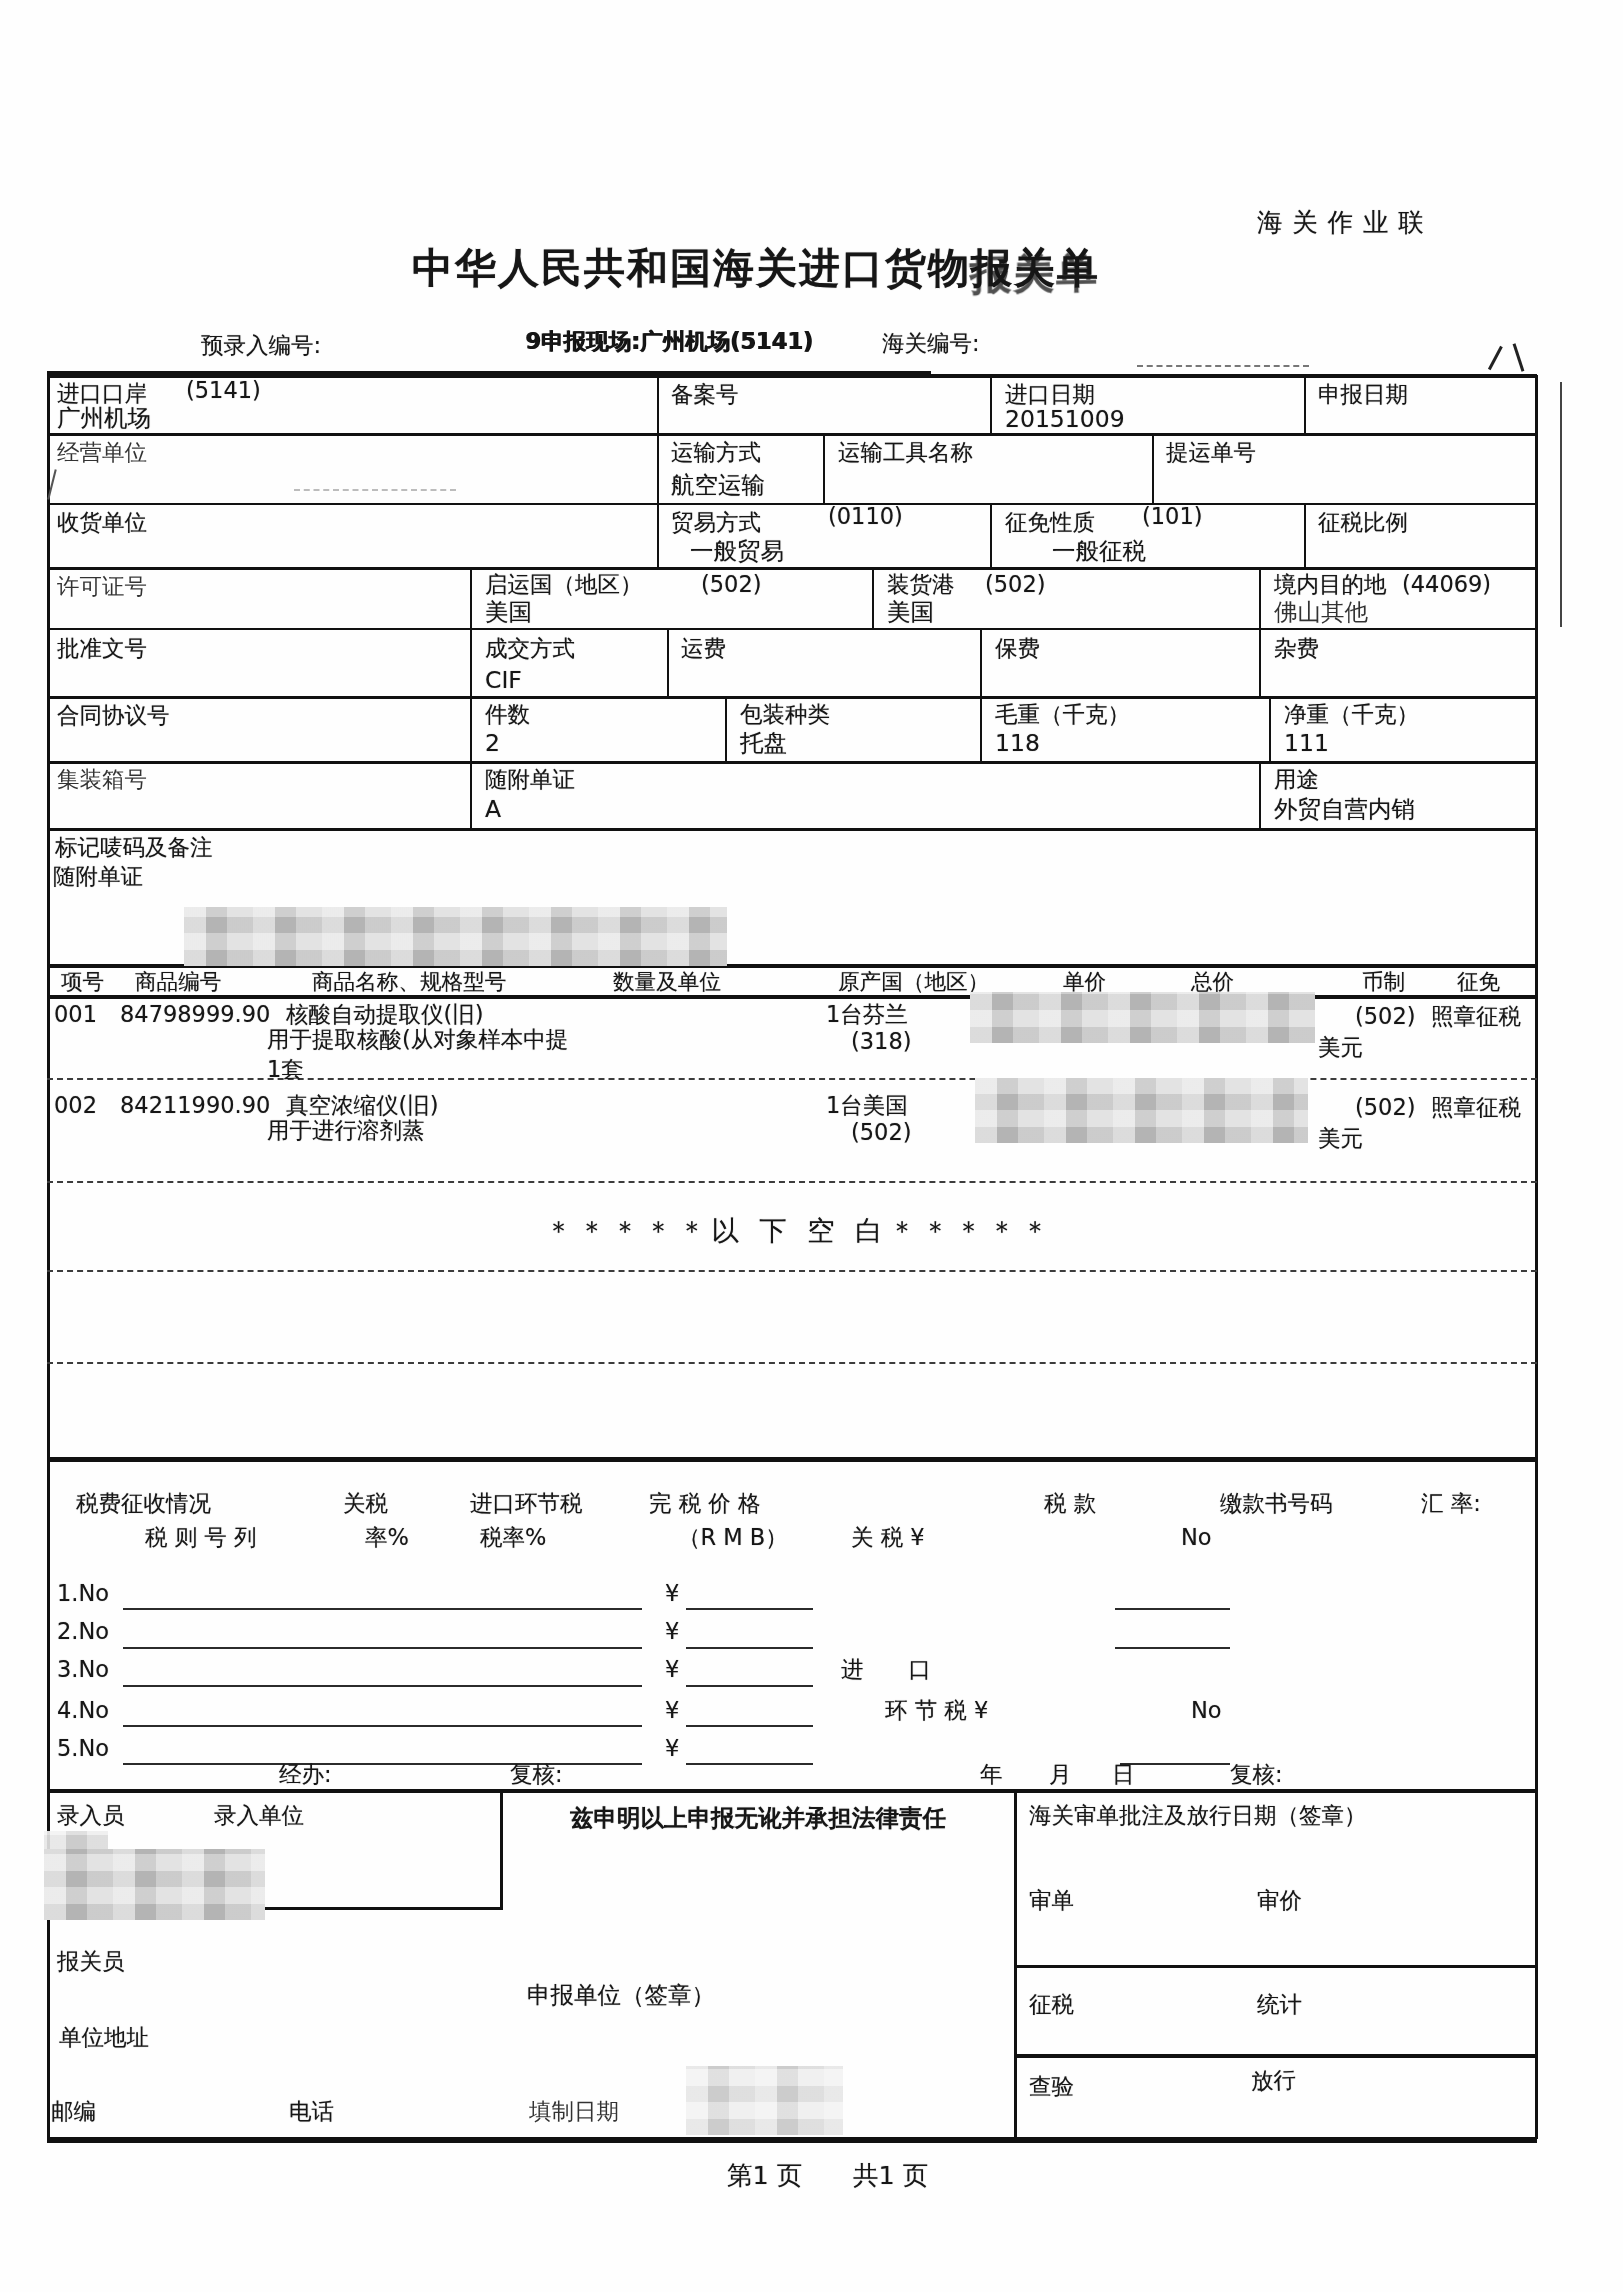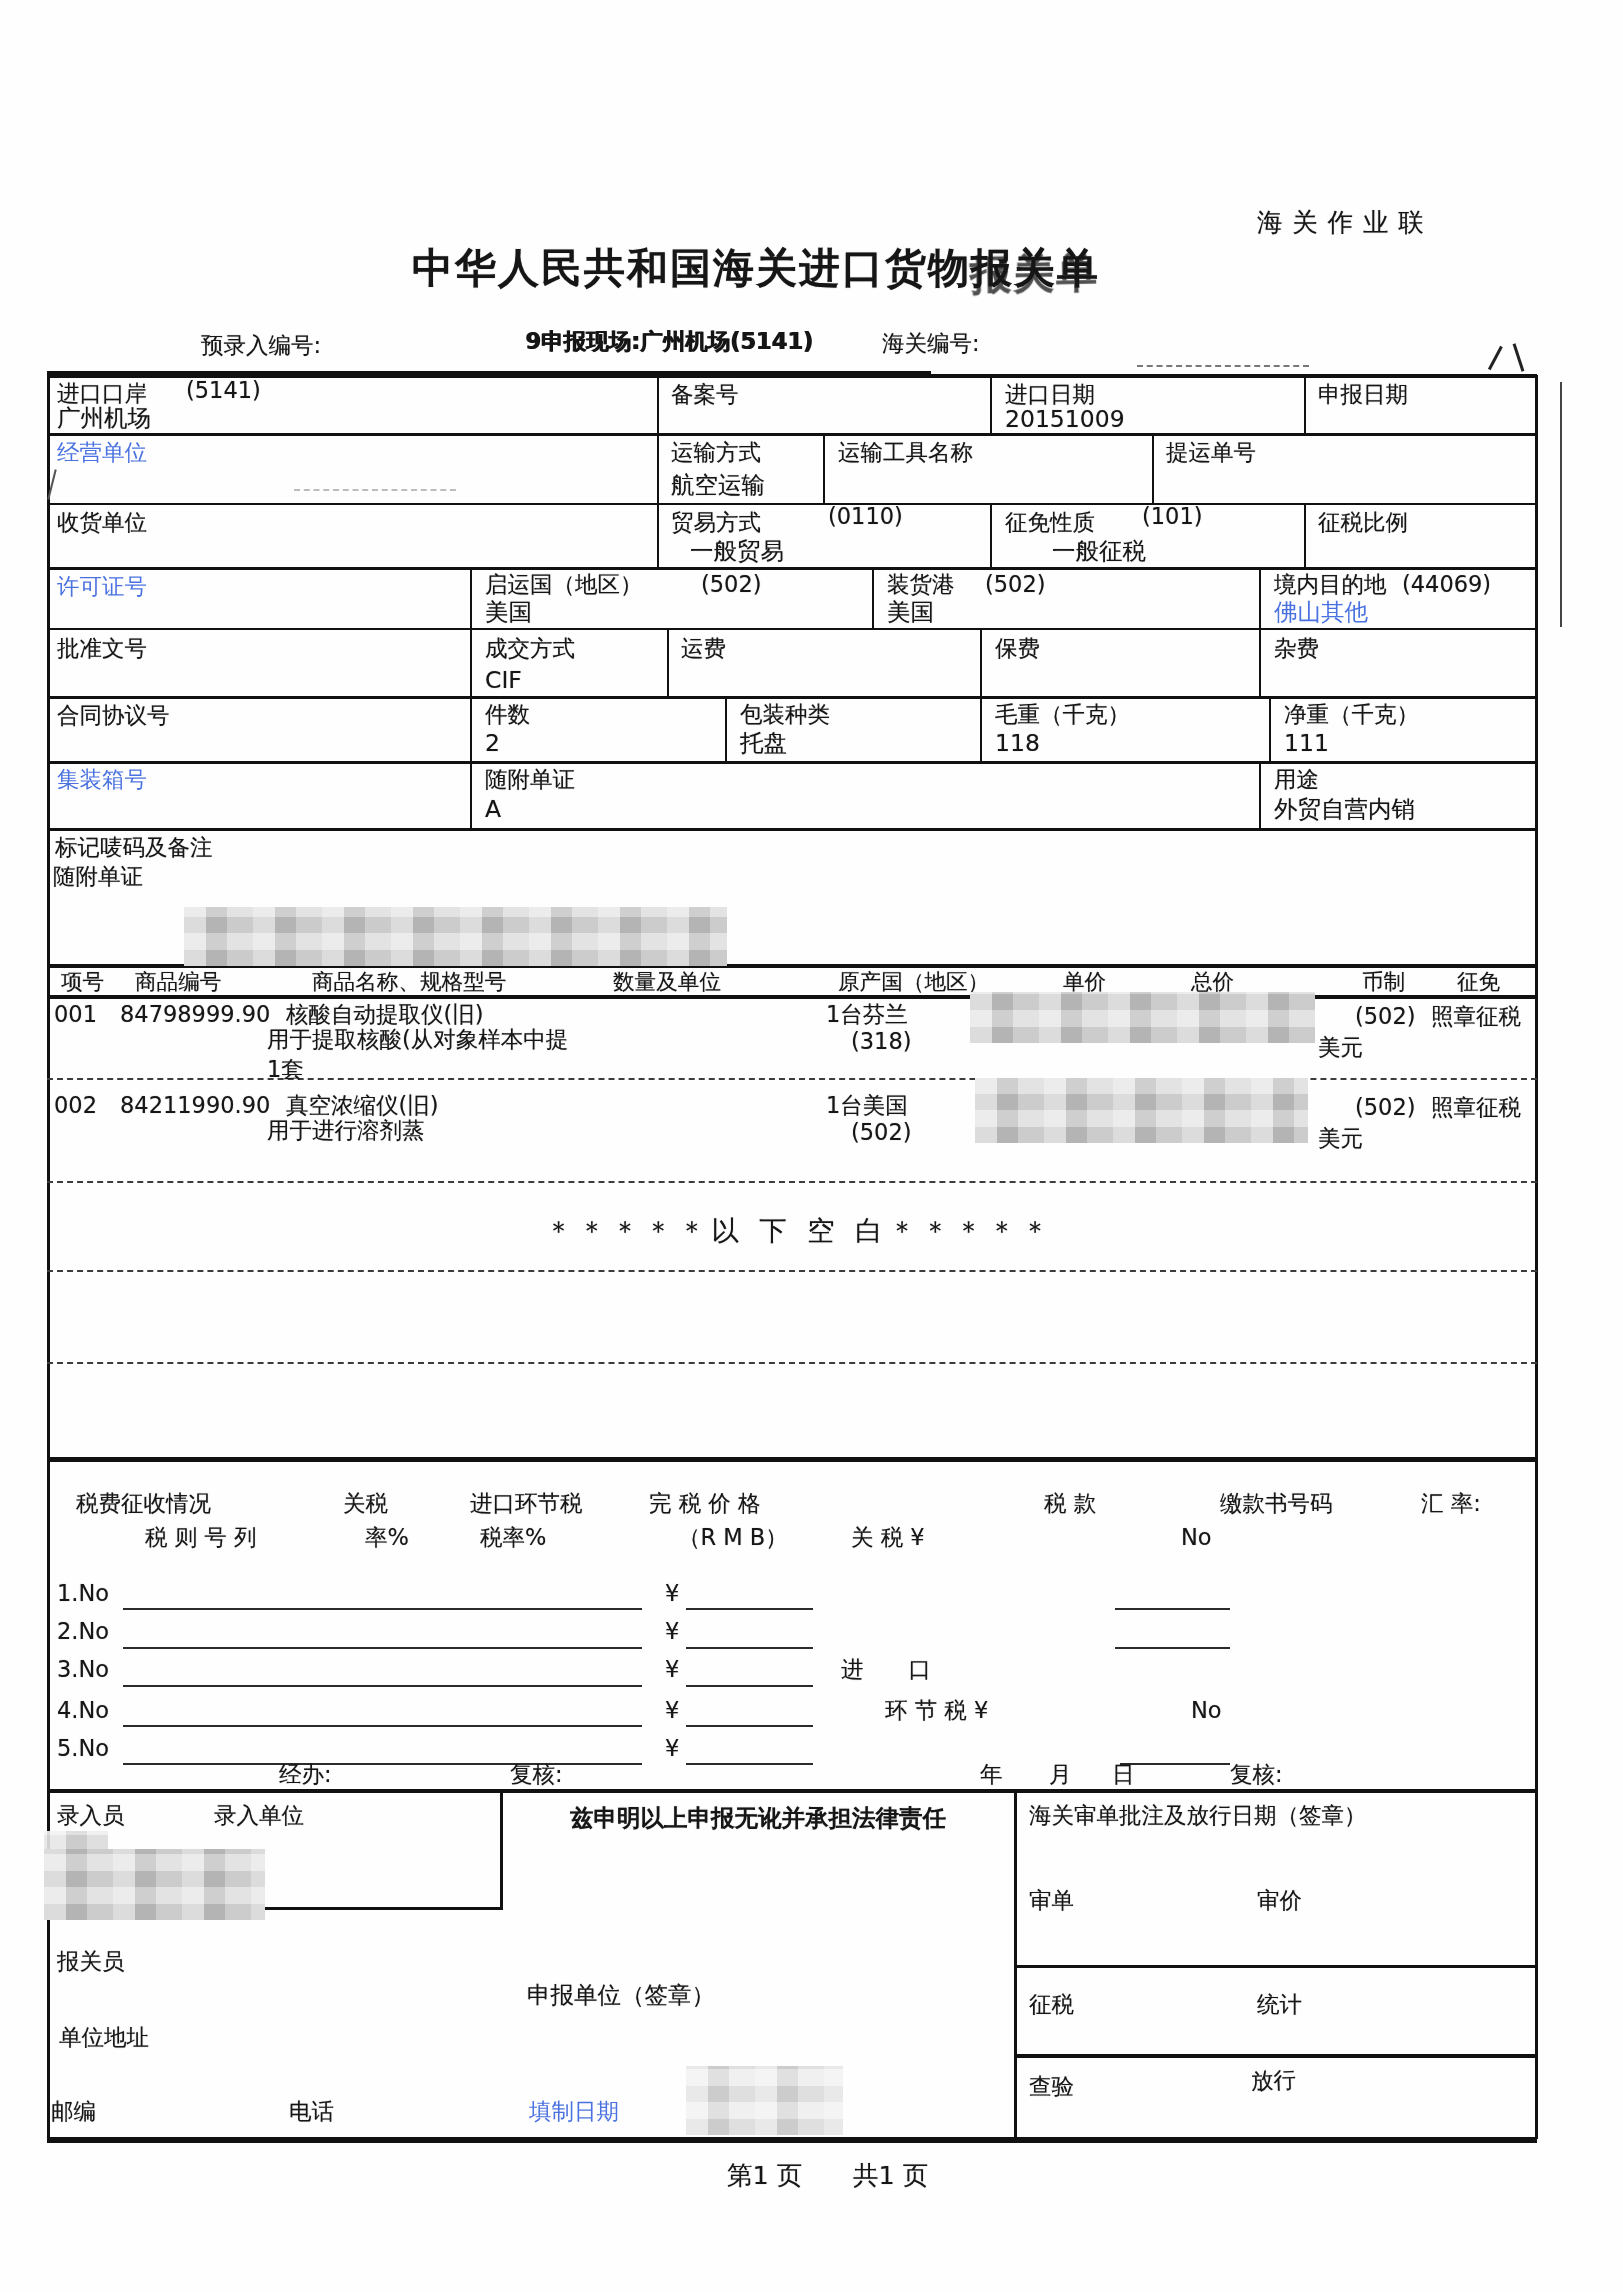--- a/index.html
+++ b/index.html
@@ -2,21 +2,21 @@
 <html><head>
 <meta charset="utf-8">
 <style>
   html,body{margin:0;padding:0;background:#ffffff;}
   .page{position:relative;width:1623px;height:2293px;background:#fefefe;overflow:hidden;
         font-family:"DejaVu Sans",sans-serif;color:#161616;}
   .t{position:absolute;white-space:nowrap;line-height:1.15;
      text-shadow:0 0 1px rgba(20,20,20,.45);}.f22{font-size:21.6px}.f23{font-size:22.5px}.f24{font-size:23.5px}
   .f26{font-size:25.5px}.f28{font-size:27.4px}
   .bold{font-weight:bold}
-  .faint{color:#1d4ed8;text-shadow:none;opacity:.8}
+  .faint{color:#000000;text-shadow:none;opacity:.8}
   .hl{position:absolute;background:#111;}          
   .vl{position:absolute;background:#111;width:2px;}
   .dash{position:absolute;border-top:2px dashed #3c3c3c;height:0;}
   .ul{position:absolute;border-bottom:2px solid #2b2b2b;height:0;}
   .mosaic{position:absolute;background-color:#cdcdcd;
     background-image:
       repeating-linear-gradient(90deg, rgba(255,255,255,.45) 0 21.6px, rgba(0,0,0,.06) 21.6px 43px, rgba(255,255,255,.2) 43px 69px),
       repeating-linear-gradient(0deg, rgba(0,0,0,.07) 0 15.7px, rgba(255,255,255,.3) 15.7px 33px);}
   .mosaic.light{background-color:#e3e3e3;opacity:.9}
   .penmark{position:absolute;background:#222;}

